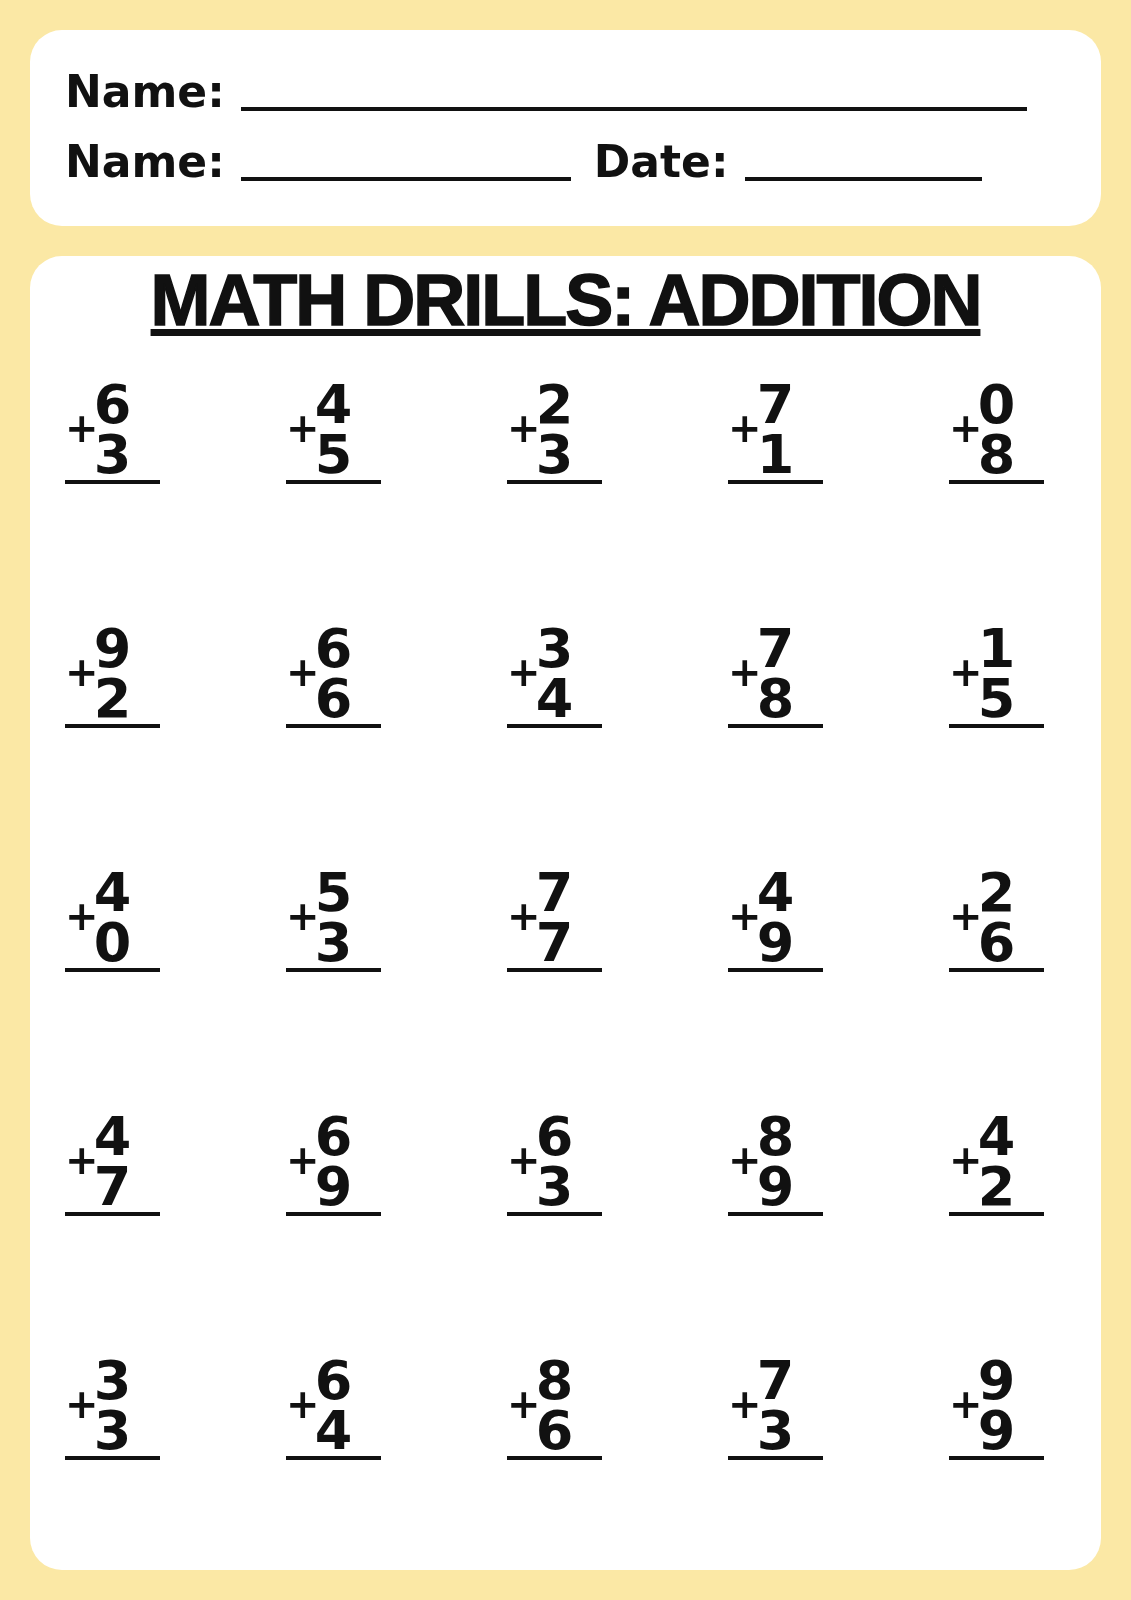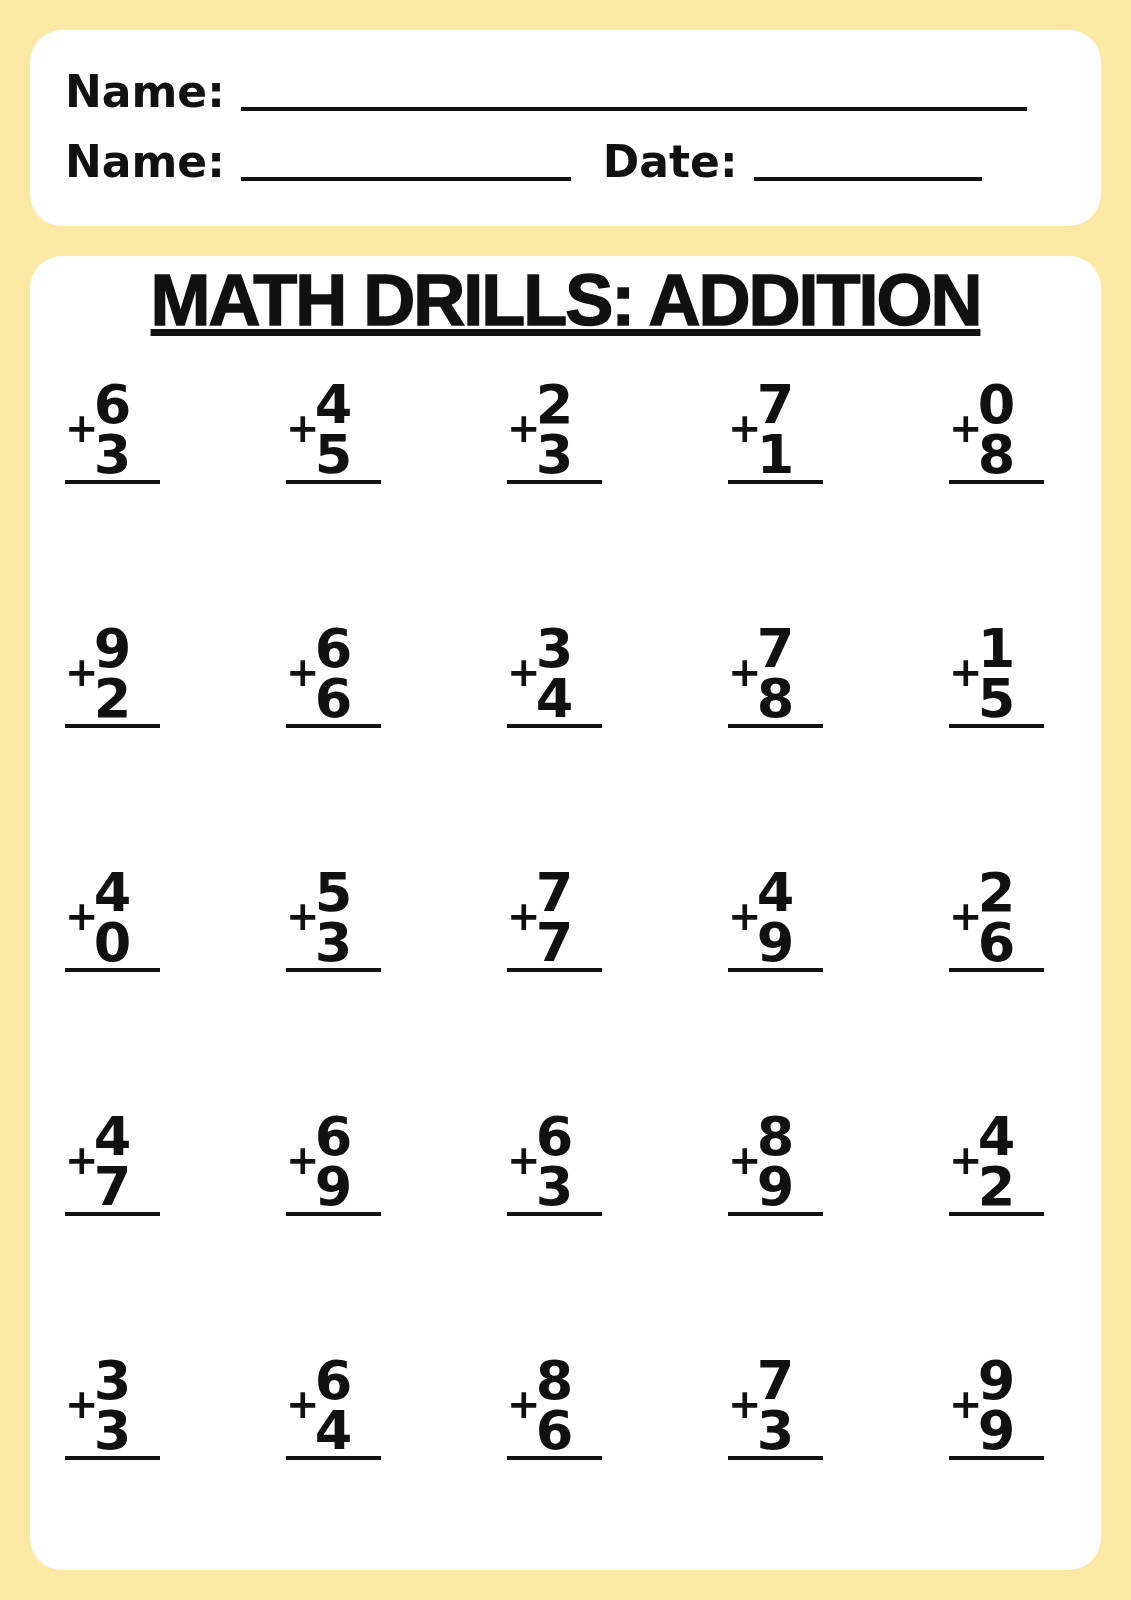--- a/index.html
+++ b/index.html
@@ -19,21 +19,21 @@
   .h-row { position: absolute; display: flex; align-items: flex-end; }
   .row1 { left: 35px; right: 74px; top: 32px; height: 52px; }
   .row2 { left: 35px; right: 119px; top: 102px; height: 52px; }
   .label {
     font-size: 44px; font-weight: bold; color: #111;
     line-height: 1; white-space: nowrap;
   }
   .write-line { border-bottom: 4px solid #111; margin-bottom: 3px; }
   .name-line  { flex: 1; margin-left: 16px; }
   .class-line { width: 330px; margin-left: 16px; }
-  .date-label { margin-left: 32px; }
+  .date-label { margin-left: 23px; }
   .date-line  { flex: 1; margin-left: 16px; }
 
   .title {
     position: absolute; top: 8px; left: 0; right: 0; margin: 0;
     text-align: center;
     font-family: "Liberation Sans", sans-serif;
     font-size: 72px; font-weight: 900; letter-spacing: -2px;
     line-height: 1; color: #111; text-decoration: underline;
     -webkit-text-stroke: 1.5px #111;
   }

